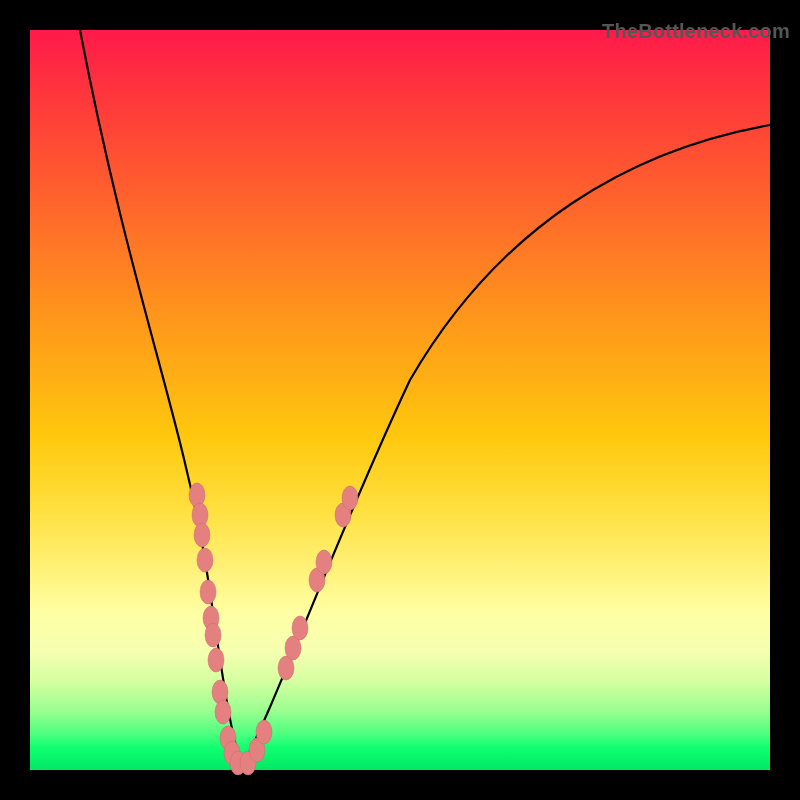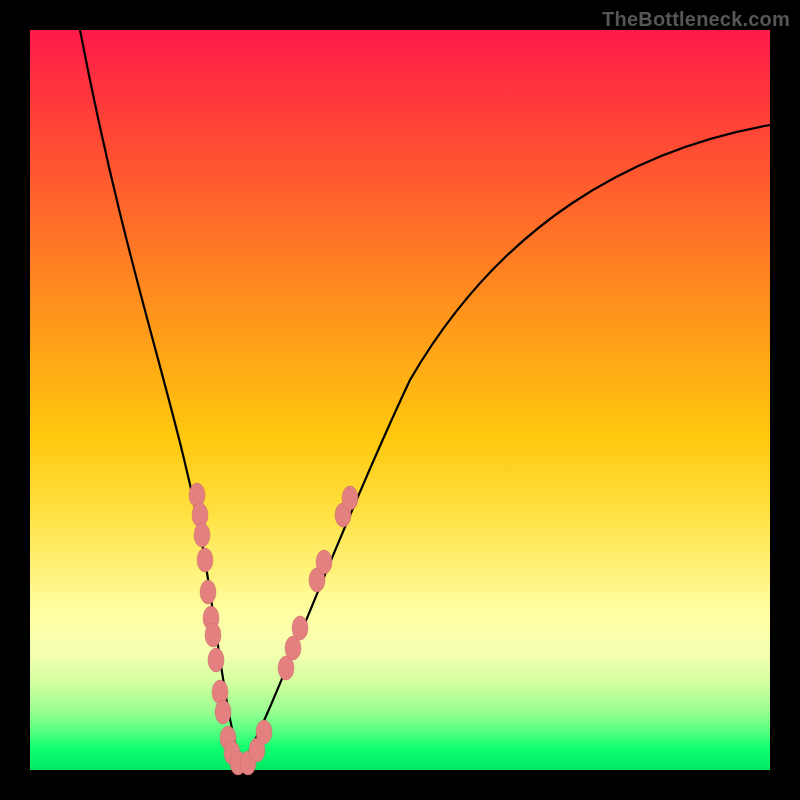--- a/index.html
+++ b/index.html
@@ -37,21 +37,21 @@
       #f5ffb0 84%,
       #d5ffa0 88%,
       #9aff90 92%,
       #50ff80 95%,
       #10ff70 97%,
       #00e865 100%
     );
   }
   .watermark {
     position: absolute;
-    top: 8px;
+    top: 20px;
     right: 10px;
     font-size: 20px;
     font-weight: 600;
     color: #565656;
     letter-spacing: 0.2px;
     user-select: none;
   }
   svg.curves {
     position: absolute;
     left: 0;

